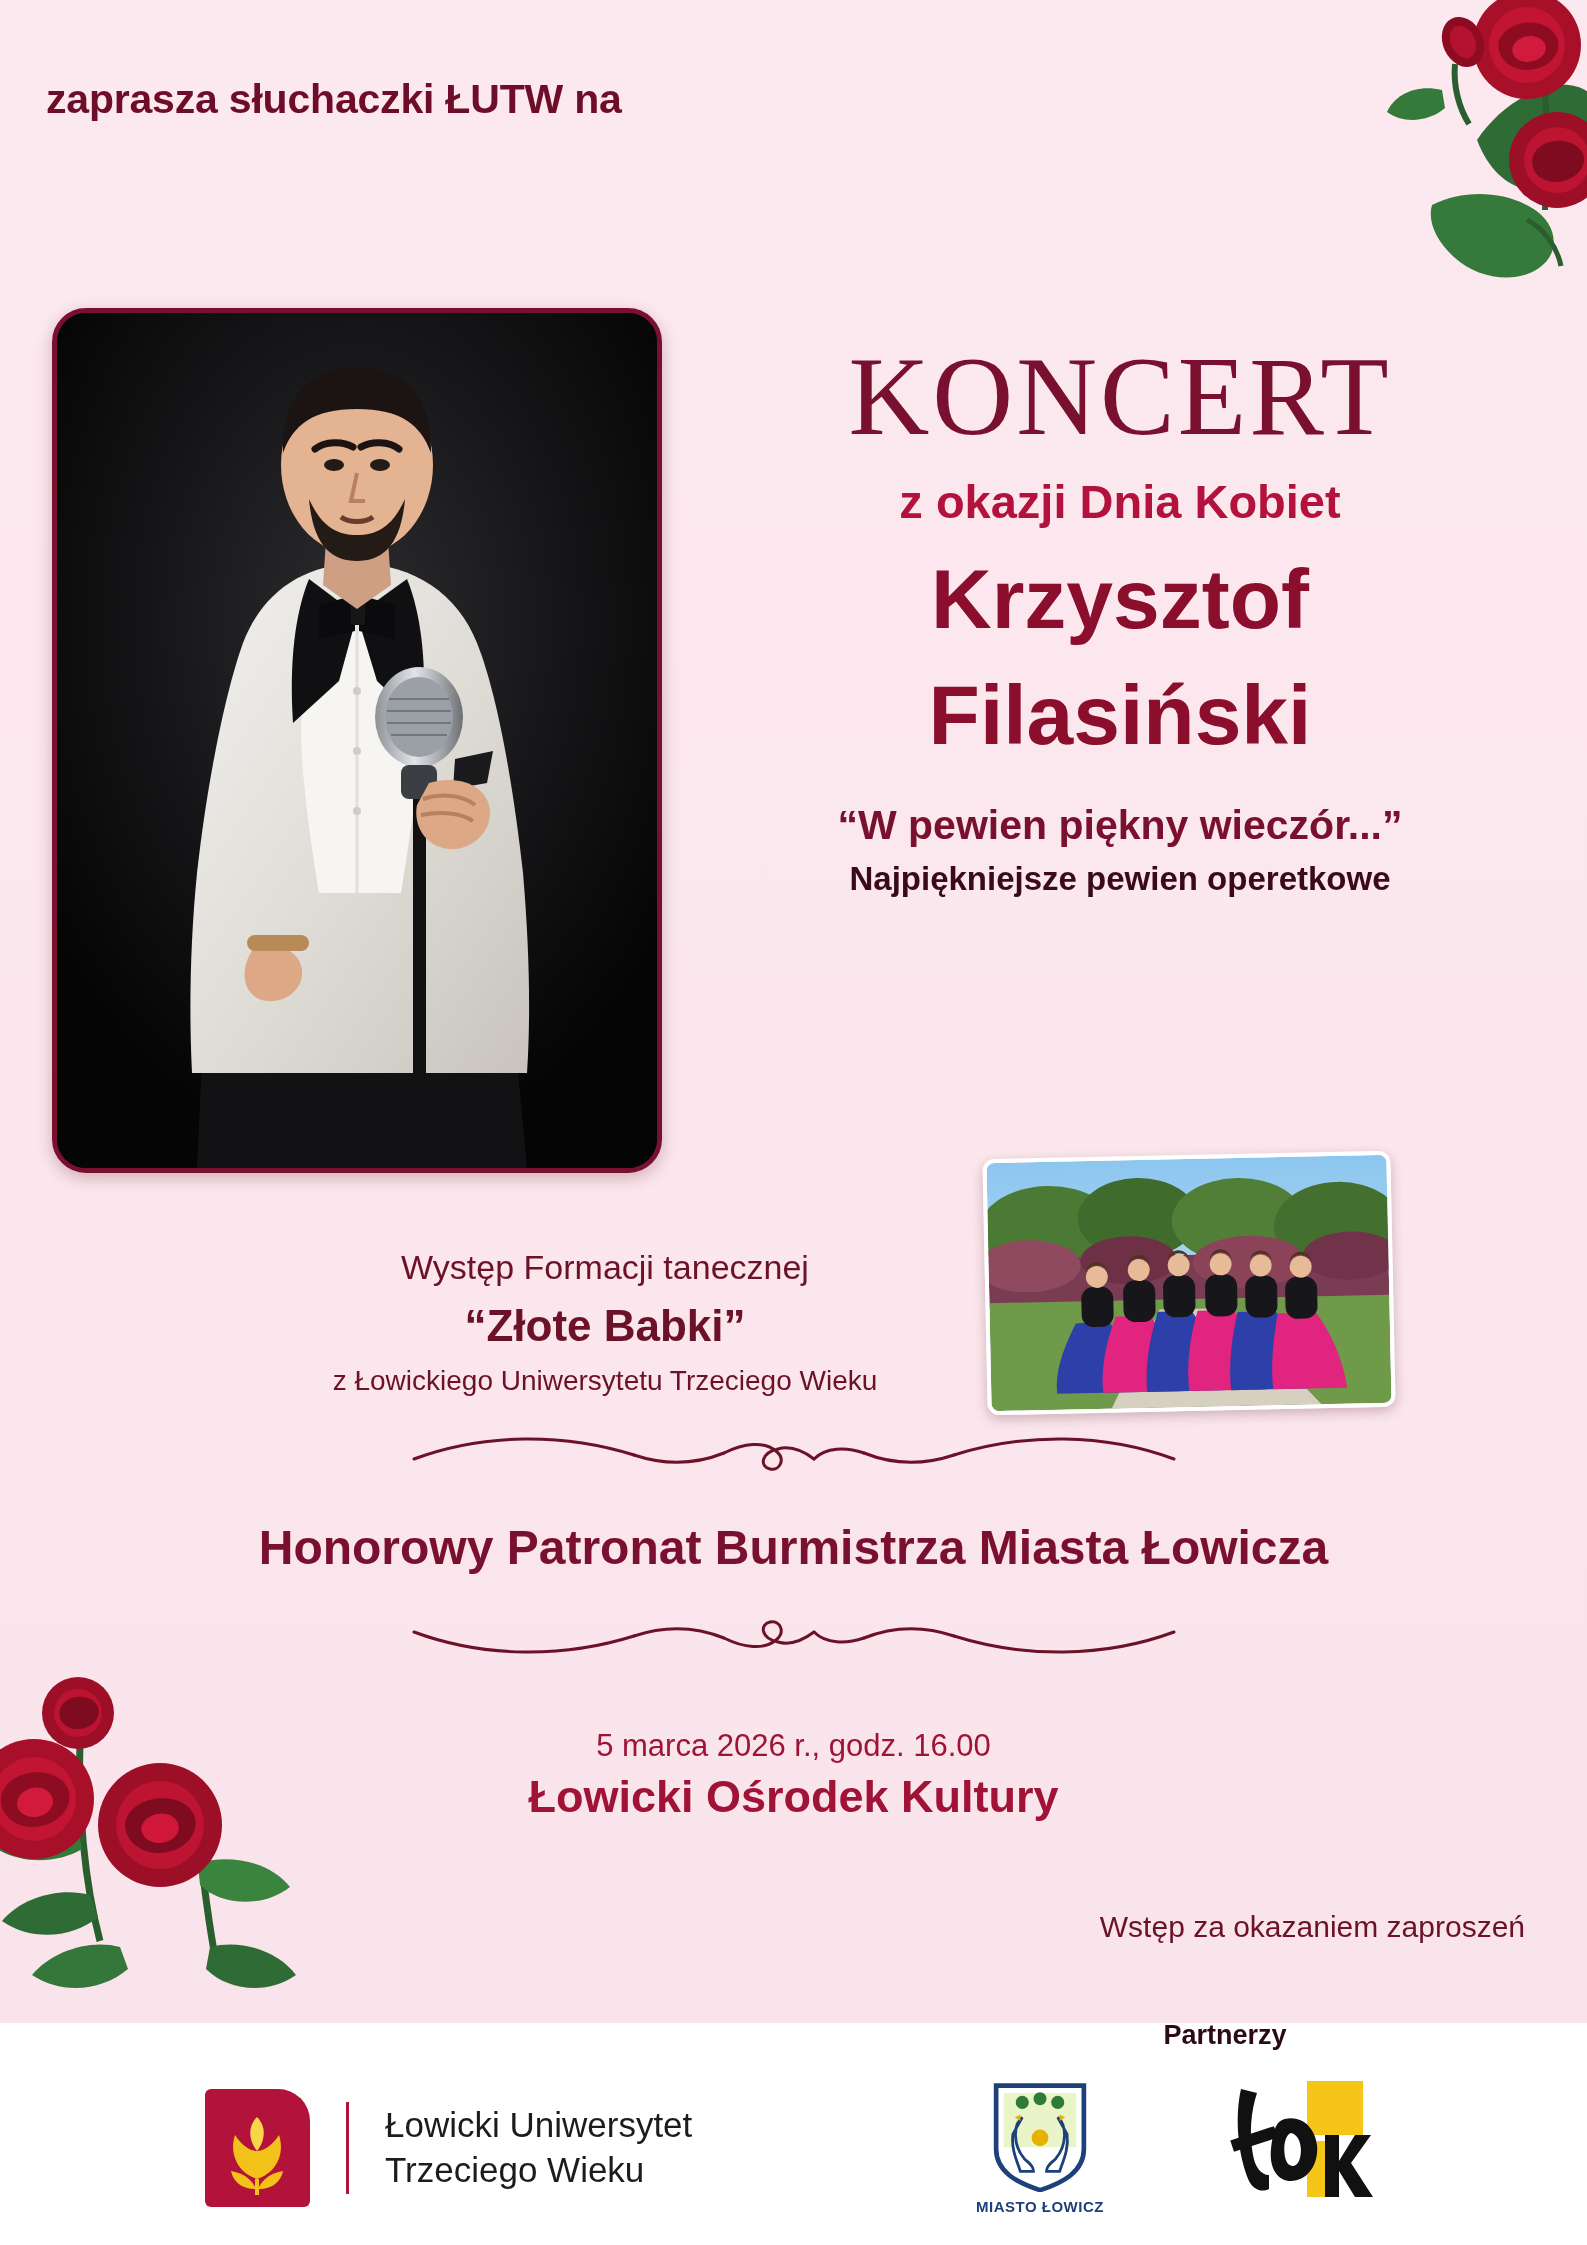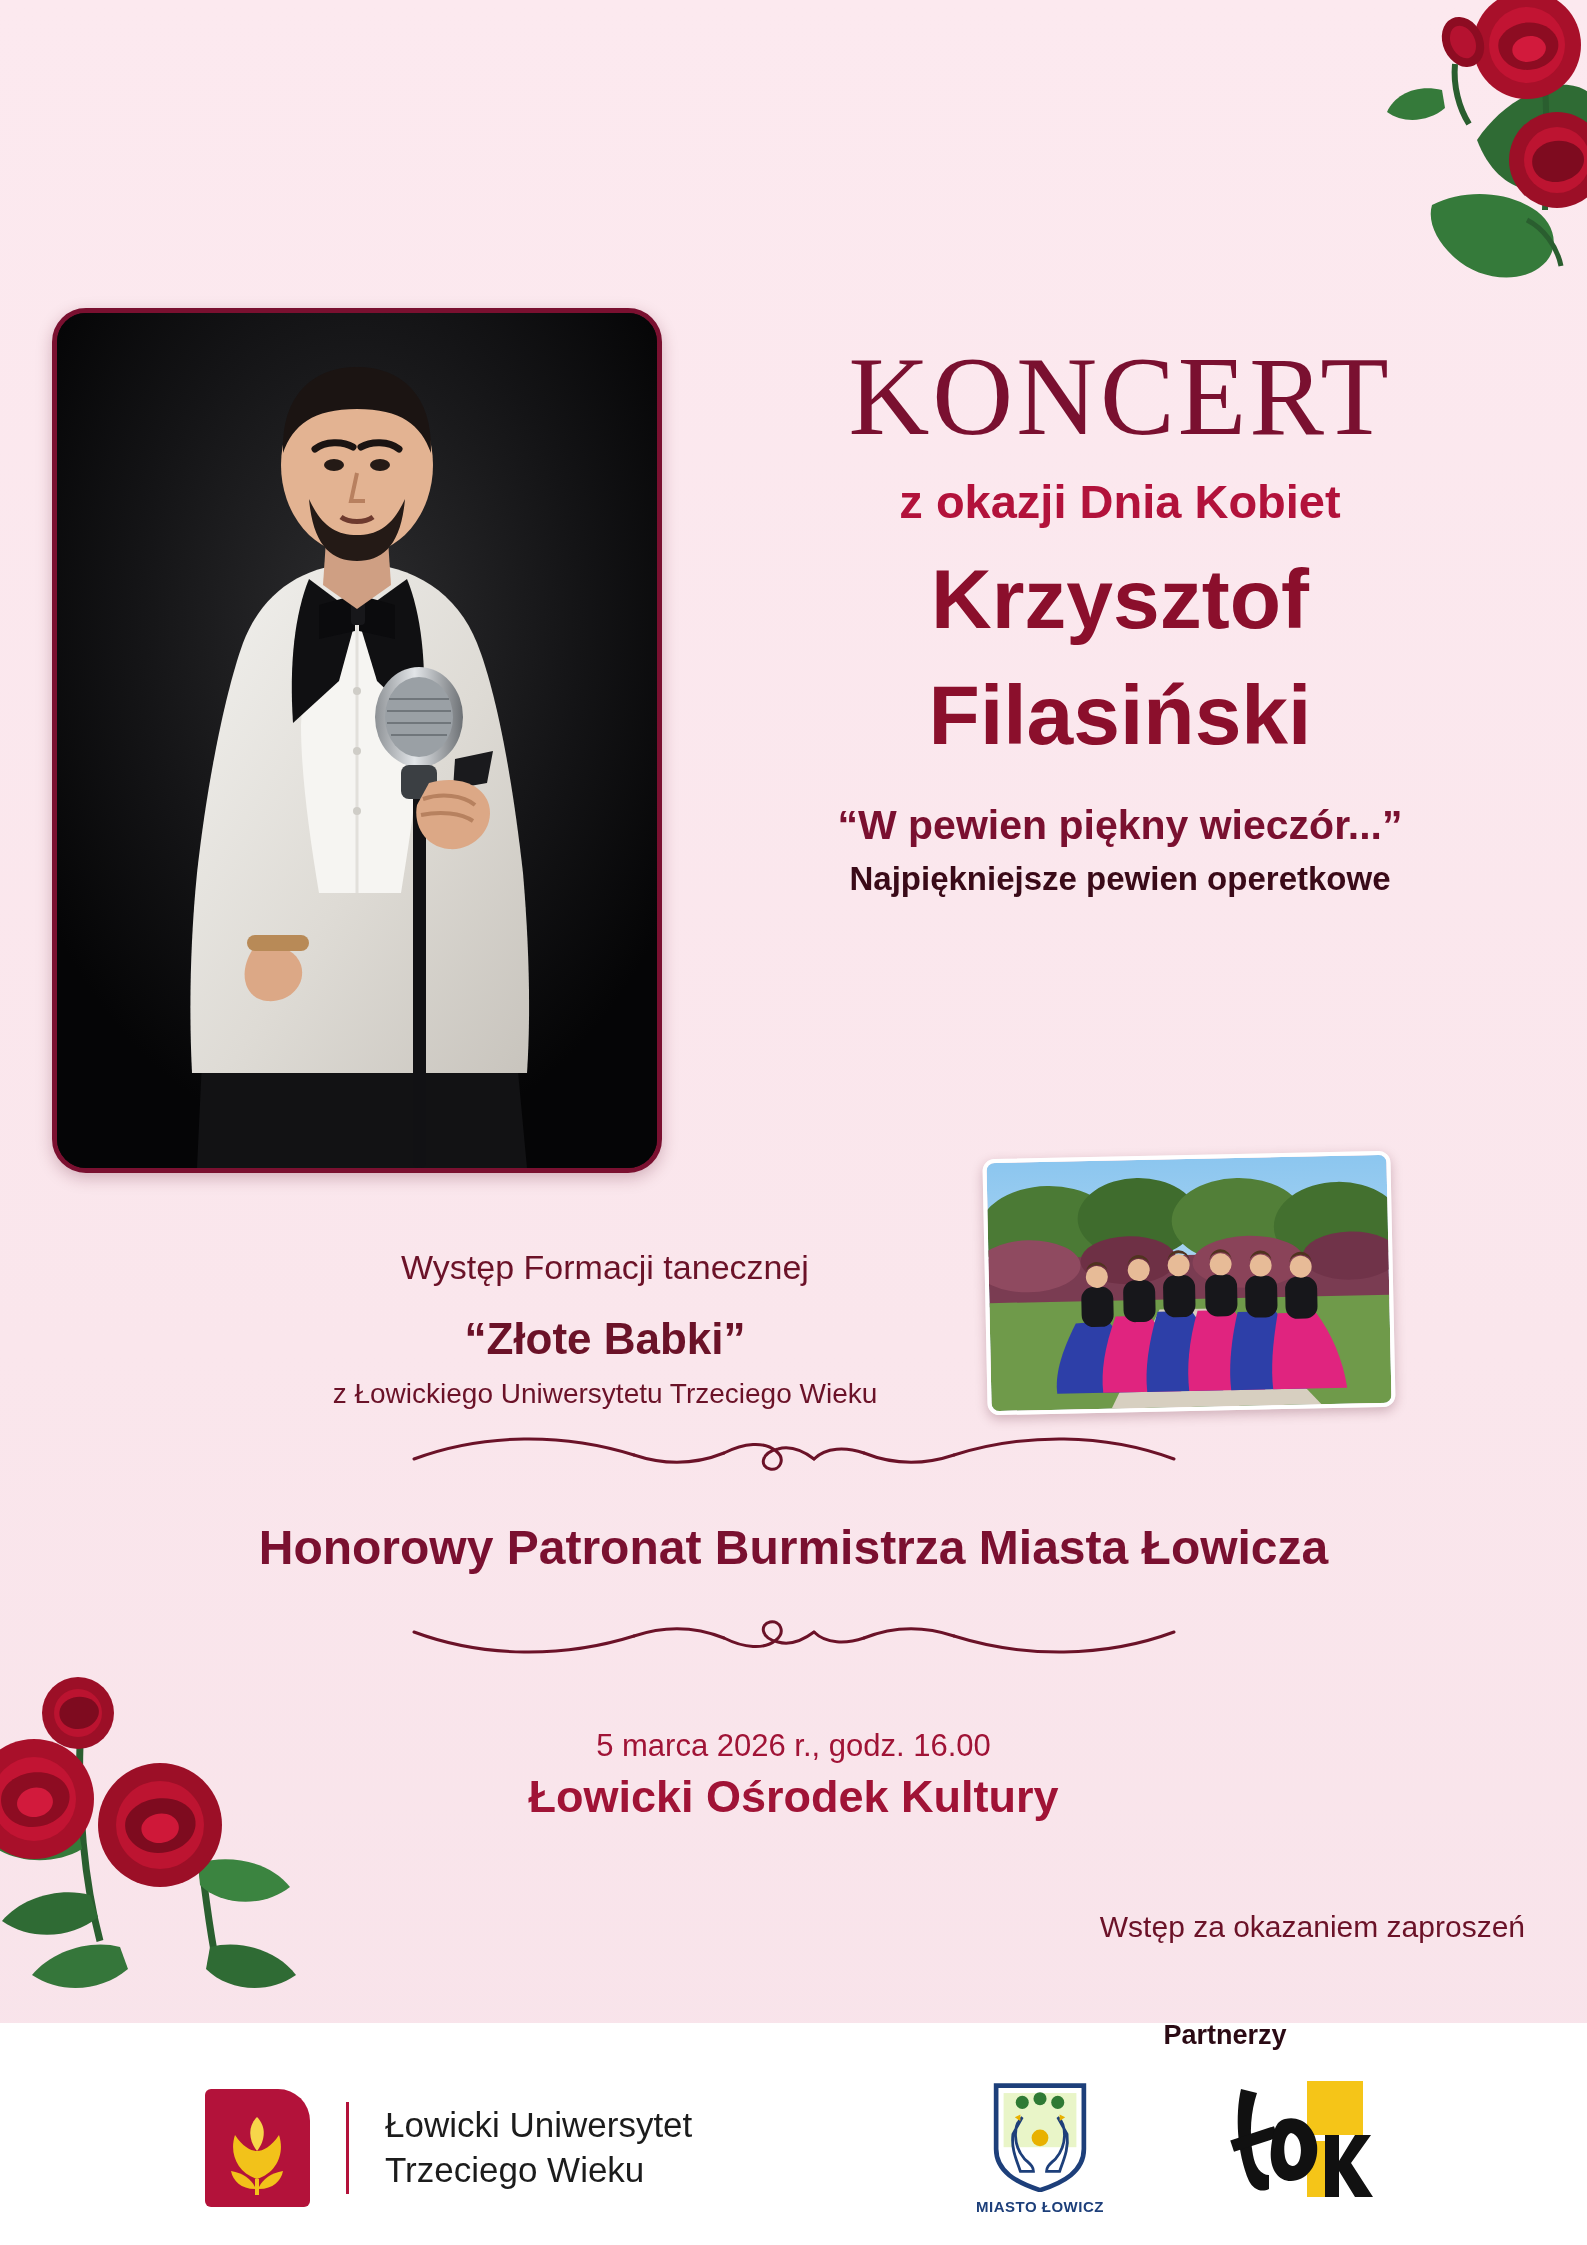--- a/index.html
+++ b/index.html
@@ -126,21 +126,21 @@
   }
   .dance-text .l1 {
     font-size: 34px;
     color: #6b1228;
     line-height: 1.3;
   }
   .dance-text .l2 {
     font-size: 44px;
     font-weight: bold;
     color: #6b1228;
-    margin-top: 24px;
+    margin-top: 11px;
     line-height: 1.2;
   }
   .dance-text .l3 {
     font-size: 28px;
     color: #6b1228;
     margin-top: 10px;
     line-height: 1.3;
   }
   .dance-photo {
     position: absolute;
@@ -306,20 +306,21 @@
       <g>
         <ellipse cx="236" cy="52" rx="20" ry="26" transform="rotate(-25 236 52)" fill="#8d0c22"></ellipse>
         <ellipse cx="236" cy="52" rx="12" ry="17" transform="rotate(-25 236 52)" fill="#b51230"></ellipse>
         <path d="M228 74 C226 96 232 118 242 134" stroke="#2a5e2f" stroke-width="6" fill="none"></path>
         <path d="M215 100 C190 94 168 104 160 122 C176 134 202 132 218 118 Z" fill="#357a3a"></path>
       </g>
     </svg>
   </div>
 
   <div class="header">
+    <div class="line">zaprasza słuchaczki ŁUTW na</div>
   </div>
 
   <div class="artist-photo">
     <svg viewBox="0 0 600 855" width="600" height="855" aria-hidden="true">
       <defs>
         <radialGradient id="bgGlow" cx="50%" cy="36%" r="62%">
           <stop offset="0%" stop-color="#2c2c2e"></stop>
           <stop offset="60%" stop-color="#141416"></stop>
           <stop offset="100%" stop-color="#050506"></stop>
         </radialGradient>

